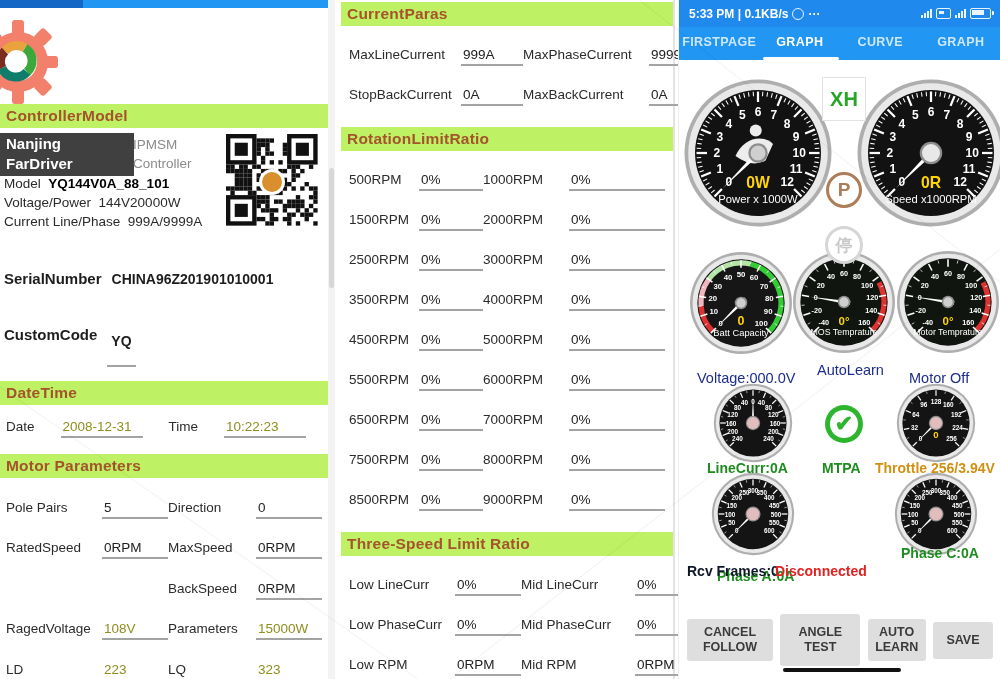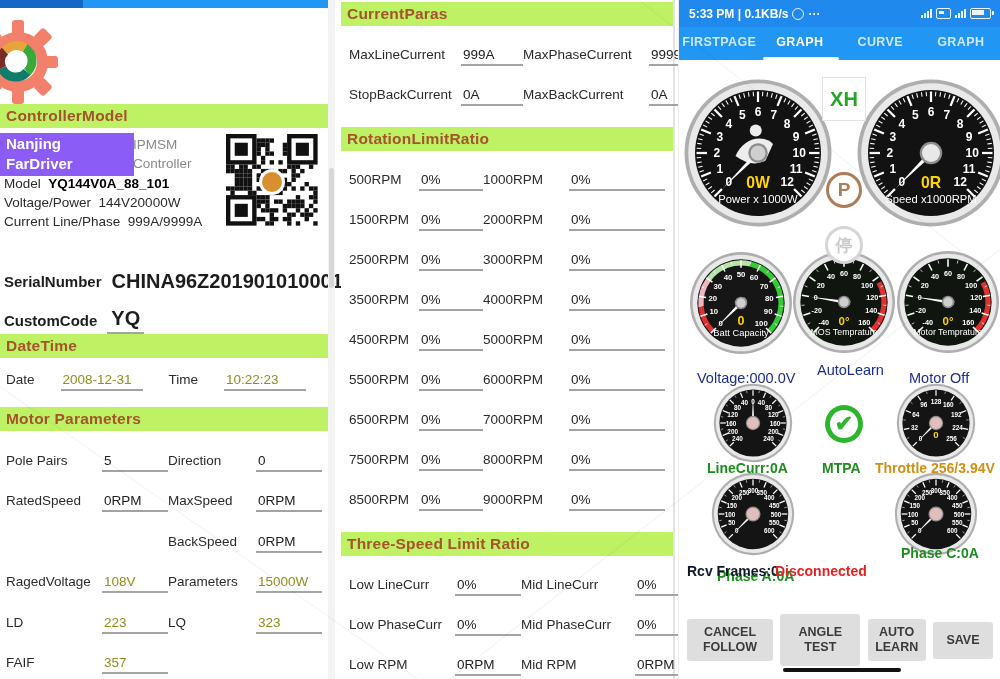--- a/index.html
+++ b/index.html
@@ -8,37 +8,37 @@
   .wm-line{position:absolute;width:150%;height:1px;background:rgba(0,0,0,.05);transform-origin:0 0;pointer-events:none;z-index:5;}
   .ghost{position:absolute;opacity:.45;z-index:0;pointer-events:none;}
   
   #left{position:absolute;left:0;top:0;width:328px;height:679px;background:#fff;z-index:1;}
   #left-topbar{position:absolute;left:0;top:0;width:328px;height:8px;background:#2196f3;}
   #left-topbar .dark{position:absolute;left:0;top:0;width:83px;height:8px;background:#1467c5;}
   #logo-area{position:relative;height:104px;}
   #gear-logo{position:absolute;left:-26px;top:10px;}
   .sect{background:#bef264;color:#a4532c;font-size:15.5px;font-weight:600;padding:3px 6px;letter-spacing:.2px;}
   #ctrl-block{position:relative;height:128px;}
-  #brand-box{position:absolute;left:0;top:5px;width:122px;height:41px;background:#8b5cf6;color:#fff;font-size:15px;font-weight:700;line-height:20px;padding:1px 6px;}
+  #brand-box{position:absolute;left:0;top:5px;width:122px;height:41px;background:#404040;color:#fff;font-size:15px;font-weight:700;line-height:20px;padding:1px 6px;}
   #ctrl-type{position:absolute;left:133px;top:7px;color:#8b8b8b;font-size:13.5px;line-height:19px;}
   .info-line{position:absolute;left:4px;font-size:13.5px;color:#2b2b2b;}
   .info-line b{color:#000000;}
   #qr{position:absolute;right:8px;top:4px;}
   .kvrow{display:flex;align-items:center;margin:14px 4px 0;}
   .kvrow .k{font-size:15px;font-weight:700;color:#1d1d1d;margin-right:10px;}
-  .kvrow .v{font-size:20px;font-weight:700;color:#1d1d1d;}
+  .kvrow .v{font-size:14px;font-weight:700;color:#1d1d1d;}
   .field{display:inline-block;min-width:44px;border-bottom:2px solid #a3a3a3;padding:0 2px 2px;font-size:13.5px;color:#222;}
   .field.olive{color:#8e8f1e;}
   .field.hidden,.plabel.hidden{visibility:hidden;}
   .mrow{display:grid;grid-template-columns:96px 66px 88px 1fr;align-items:baseline;margin:21.5px 6px;}
   .plabel{font-size:13.5px;color:#2b2b2b;}
   #date-row{display:flex;align-items:baseline;gap:26px;margin:14px 6px 16px;}
   #date-row .plabel{font-size:13.5px;}
   .fw78{min-width:78px;}
-  #custom-row .v{font-weight:600;border-bottom:2px solid #a3a3a3;padding:0 4px 2px;}
+  #custom-row .v{font-weight:600;border-bottom:2px solid #a3a3a3;padding:0 4px 16px;margin-top:32px;}
   #left-scroll{position:absolute;left:328px;top:0;width:7px;height:679px;background:#f3f3f3;z-index:1;}
   #left-scroll .thumb{position:absolute;left:1px;top:168px;width:5px;height:120px;background:#d7d7d7;border-radius:3px;}
   
   #middle{position:absolute;left:341px;top:0;width:332px;height:679px;background:#fff;border-right:2px solid #e3e3e3;z-index:1;}
   #middle .sect{margin-top:12px;}
   #middle .sect:first-child{margin-top:2px;}
   .prow{display:grid;align-items:baseline;margin:21px 8px;}
   .cur .prow{grid-template-columns:112px 62px 126px 1fr;}
   .rot .prow{grid-template-columns:70px 64px 86px 1fr;}
   .three .prow{grid-template-columns:106px 66px 114px 1fr;}
@@ -317,21 +317,21 @@
 
     <div class="kvrow">
       <span class="k">SerialNumber</span>
       <span class="v">CHINA96Z201901010001</span>
     </div>
     <div class="kvrow" id="custom-row">
       <span class="k">CustomCode</span>
       <span class="v">YQ</span>
     </div>
 
-    <div class="sect" style="">DateTime</div>
+    <div class="sect" style="margin-top:14px">DateTime</div>
     <div id="date-row">
       <span class="plabel">Date</span>
       <span class="field olive fw78">2008-12-31</span>
       <span class="plabel">Time</span>
       <span class="field olive fw78">10:22:23</span>
     </div>
 
     <div class="sect">Motor Parameters</div>
     <div>
 

